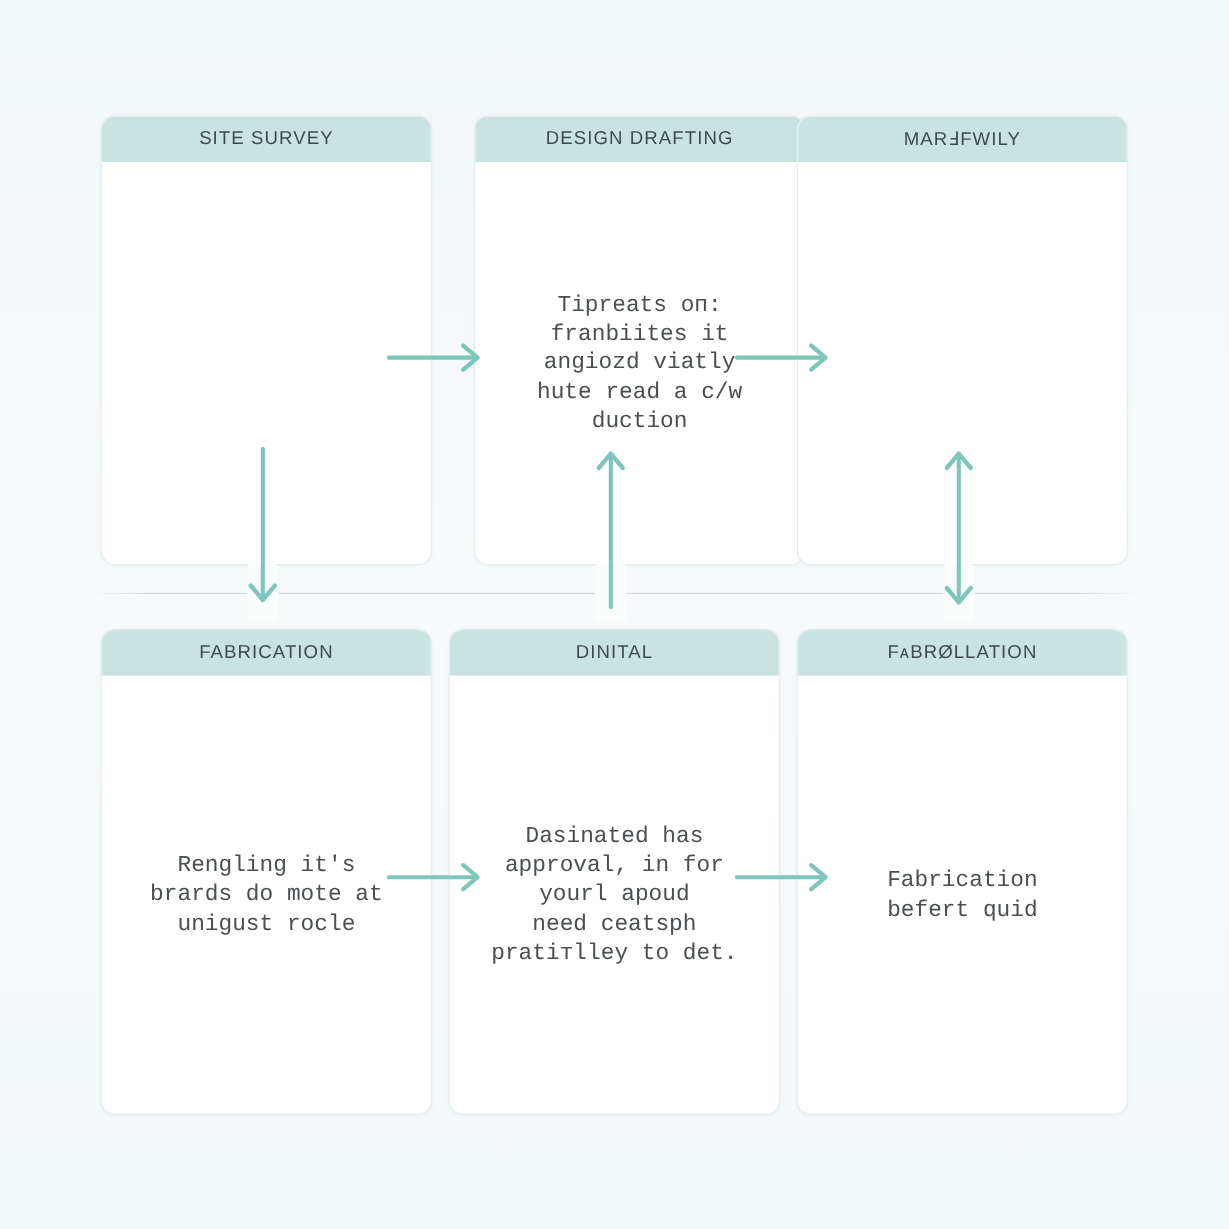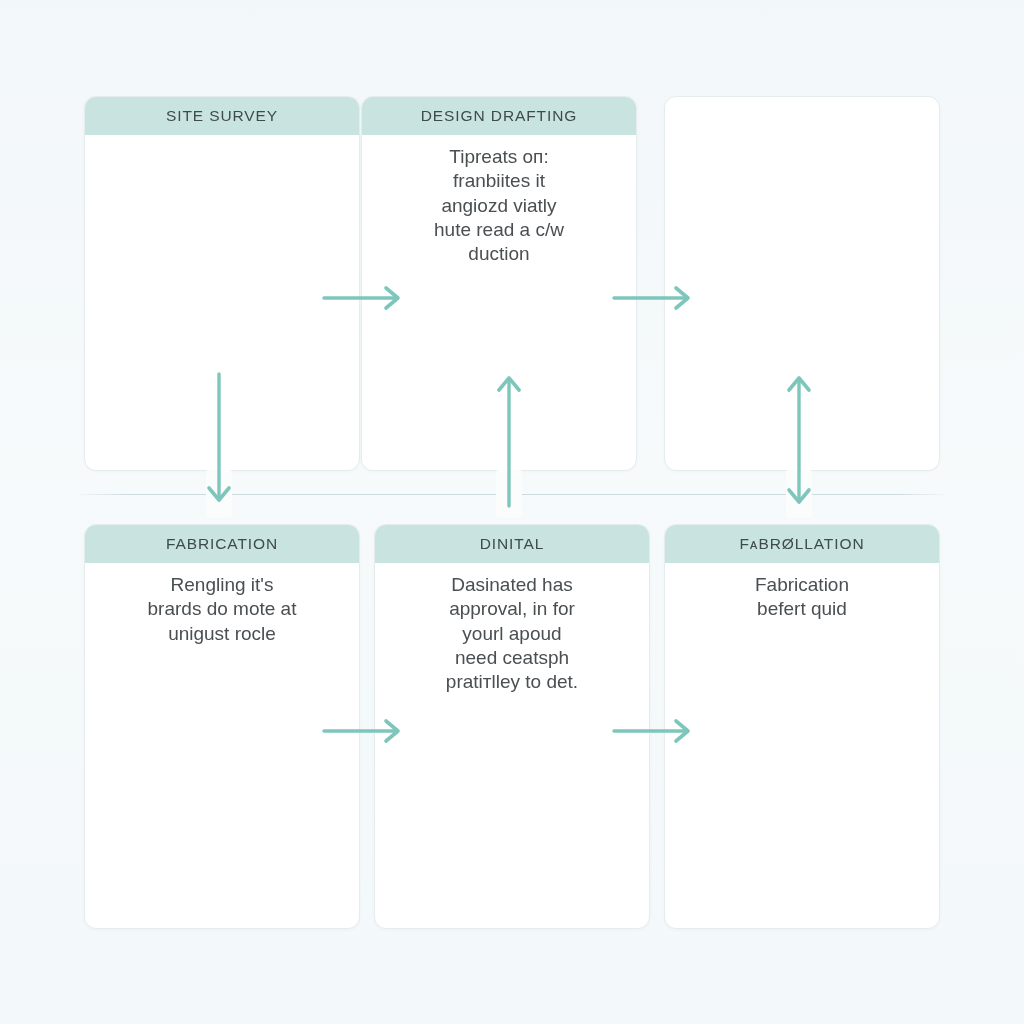--- a/index.html
+++ b/index.html
@@ -63,23 +63,24 @@
     font-size: 15.5px;
     letter-spacing: 0.9px;
     color: #3e4a4d;
     text-align: left;
     white-space: nowrap;
   }
 
   .card-body {
     flex: 1 1 auto;
     display: flex;
-    align-items: flex-start;
+    align-items: center;
     justify-content: center;
     padding: 10px 22px;
+    font-family: Liberation Mono, monospace;
   }
 
   .card-body-text {
     font-size: 19px;
     line-height: 1.28;
     color: #4a4f52;
     text-align: center;
     white-space: pre-line;
   }
 
@@ -112,34 +113,37 @@
 <div class="canvas"></div>
 
 <div class="row-divider"></div>
 
 <div class="card" style="left:84px; top:96px; width:276px; height:375px;">
   <div class="card-header">
     <div class="card-header-title">SITE SURVEY</div>
   </div>
 </div>
 
-<div class="card" style="left:361px; top:96px; width:276px; height:375px;">
+<div class="card" style="left:395px; top:96px; width:276px; height:375px;">
   <div class="card-header">
     <div class="card-header-title">DESIGN DRAFTING</div>
   </div>
   <div class="card-body">
     <div class="card-body-text">Tipreats oп:
 franbiites it
 angioᴢd viatly
 hute read a ᴄ/w
 duction</div>
   </div>
 </div>
 
 <div class="card" style="left:664px; top:96px; width:276px; height:375px;">
+  <div class="card-header">
+    <div class="card-header-title">MARꓞFWILY</div>
+  </div>
 </div>
 
 <div class="card" style="left:84px; top:524px; width:276px; height:405px;">
   <div class="card-header">
     <div class="card-header-title">FABRICATION</div>
   </div>
   <div class="card-body">
     <div class="card-body-text">Rengling it's
 brards do mote at
 unigust roᴄle</div>

